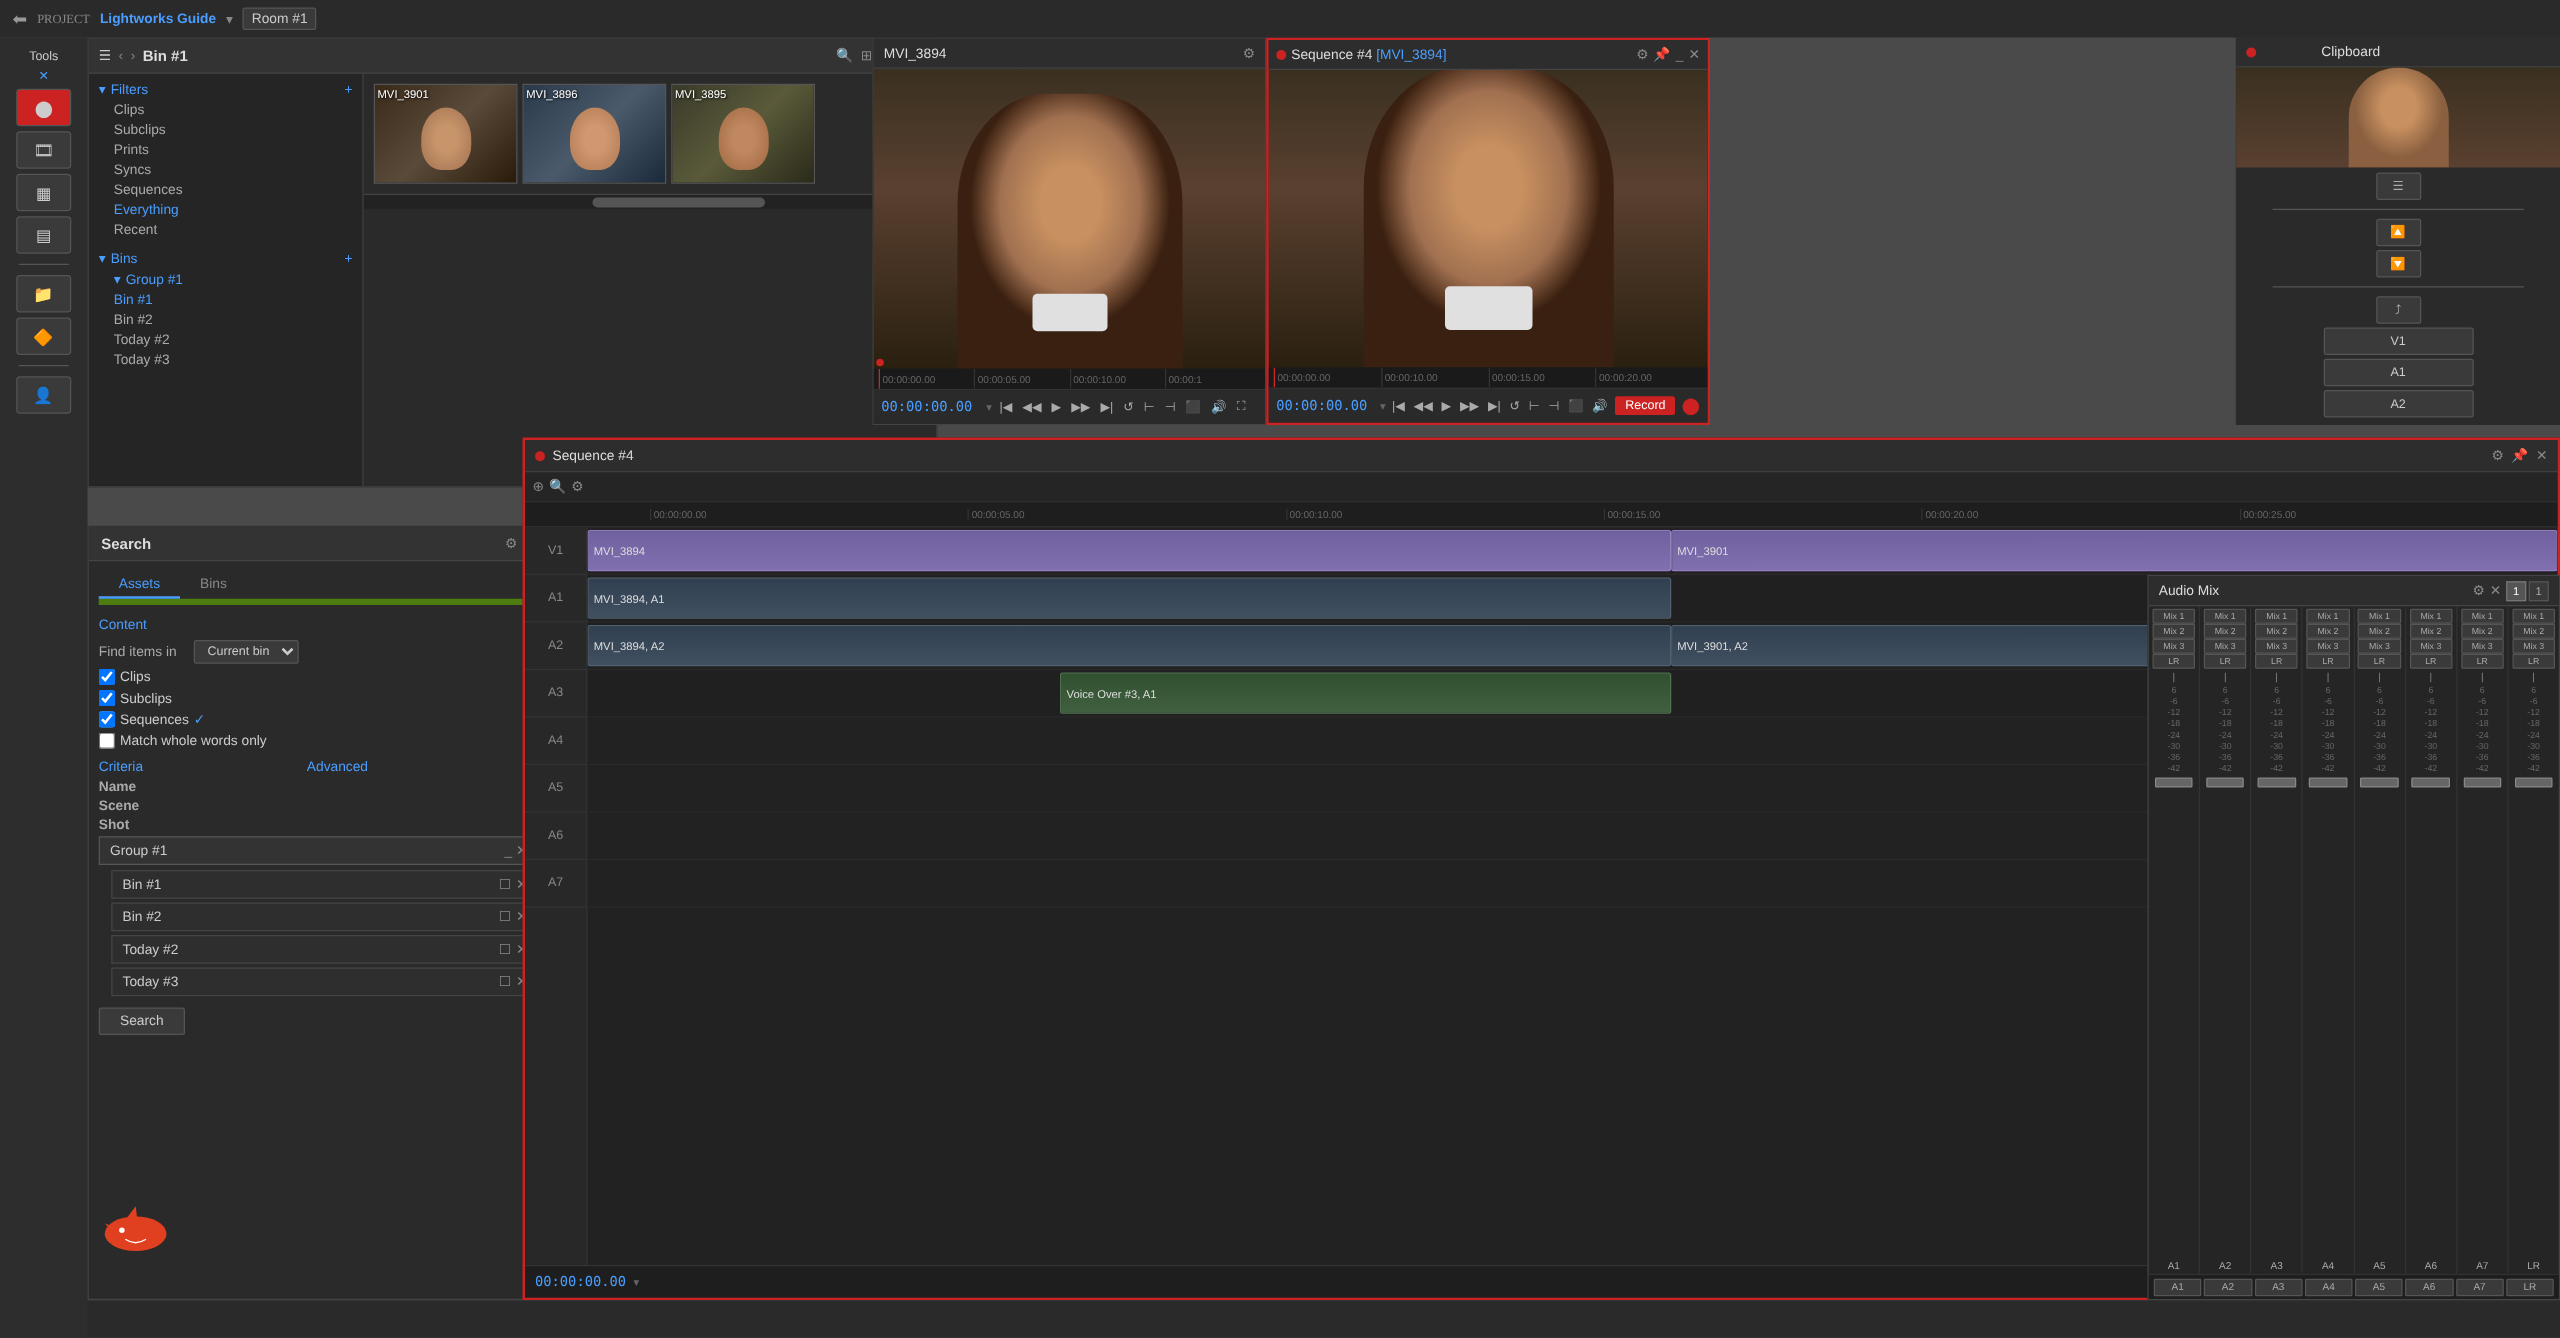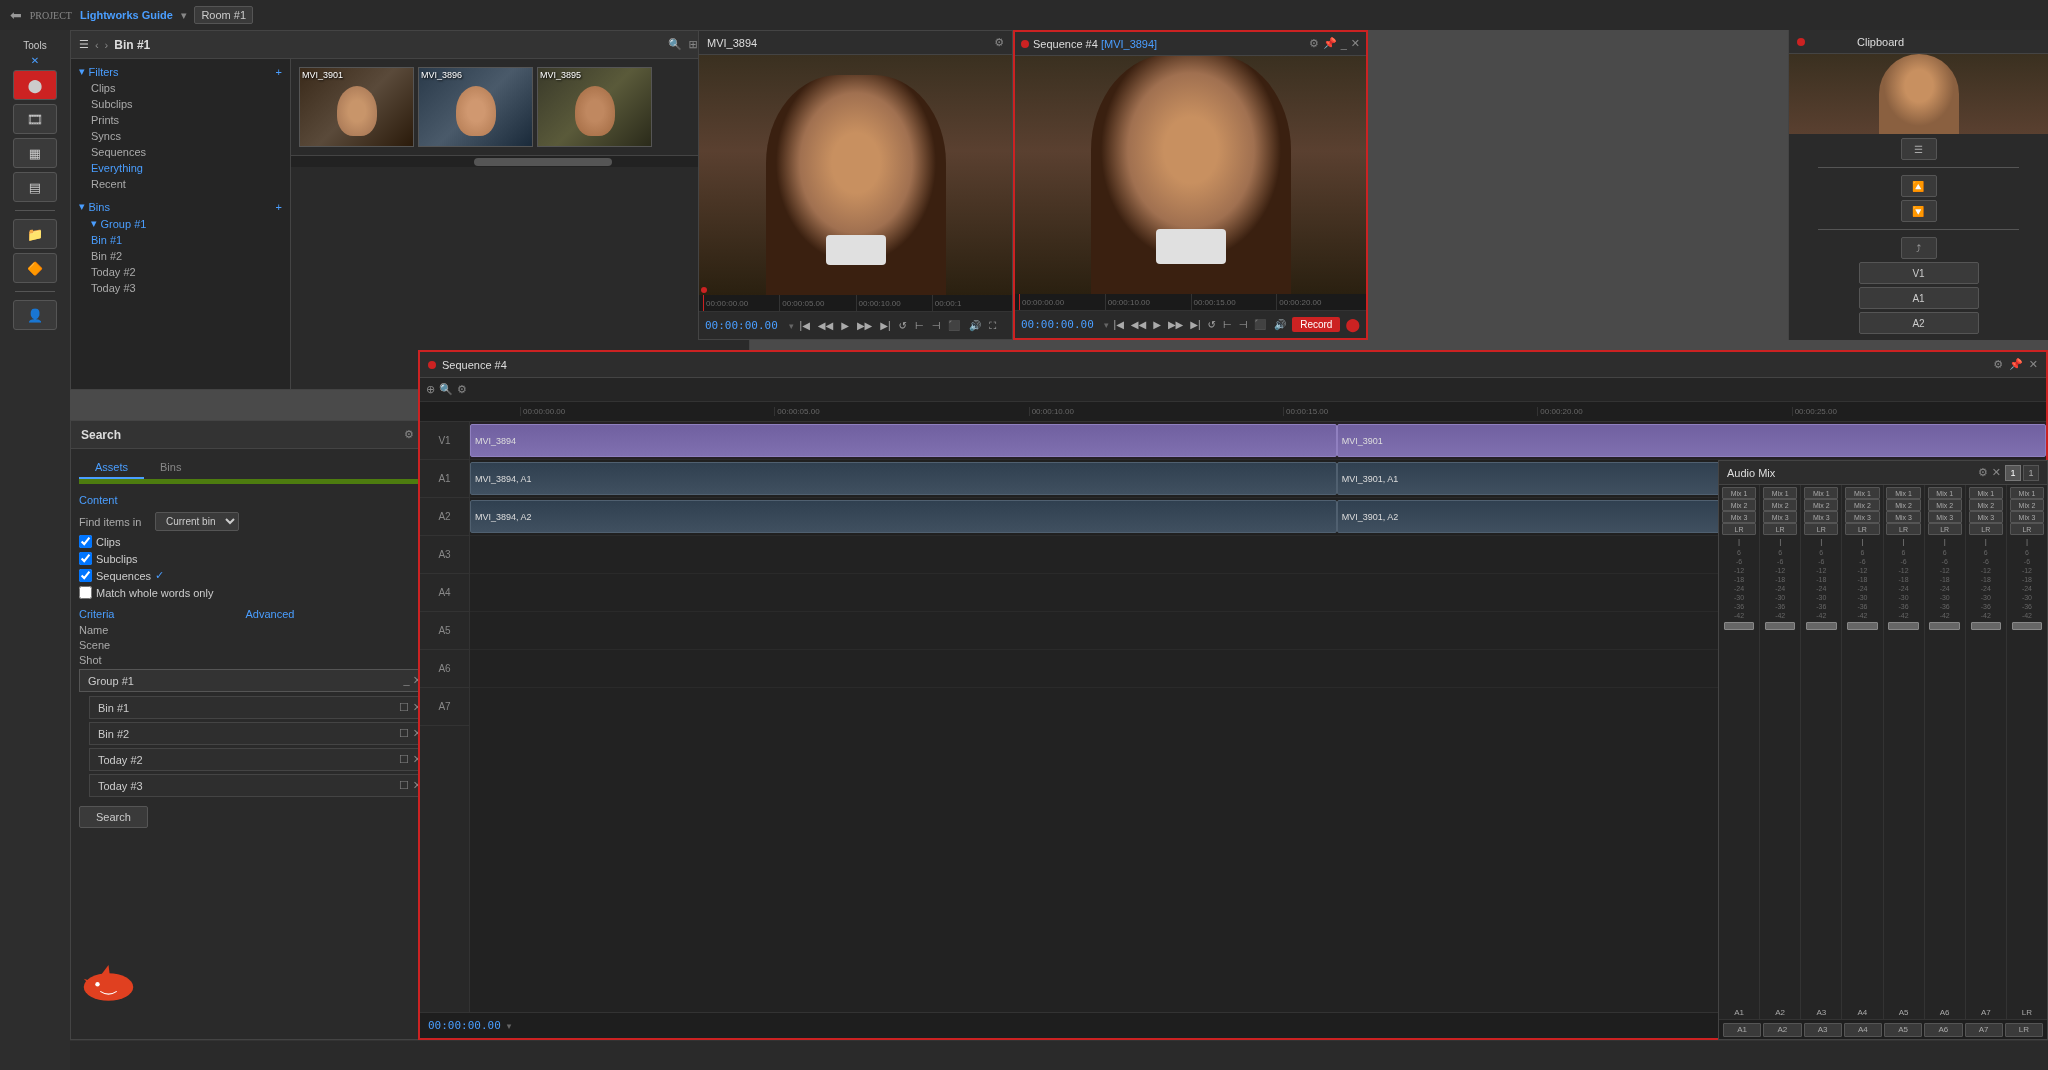--- a/index.html
+++ b/index.html
@@ -495,21 +495,21 @@
       margin-bottom: 4px;
     }
     .criteria-title { font-size: 11px; color: #4a9eff; }
     .criteria-advanced { font-size: 11px; color: #4a9eff; cursor: pointer; }
     .criteria-row {
       display: flex;
       align-items: center;
       margin-bottom: 3px;
       gap: 4px;
     }
-    .criteria-label { font-size: 11px; color: #aaa; min-width: 50px; }
+    .criteria-label { font-size: 11px; color: #aaa; min-width: 50px; font-weight: bold; }
     .group-box {
       background: #333;
       border: 1px solid #555;
       padding: 4px 8px;
       display: flex;
       align-items: center;
       justify-content: space-between;
       margin-bottom: 4px;
     }
     .group-box-title { font-size: 11px; color: #ccc; }
@@ -1145,34 +1145,36 @@
       </div>
 
       <div class="tl-track a1">
         <div class="tl-clip audio" style="left:0%;width:55%;">
           <span class="tl-clip-label">MVI_3894, A1</span>
 
           <svg class="tl-waveform" viewBox="0 0 200 30" preserveAspectRatio="none">
             <path d="M0,15 Q10,5 20,15 Q30,25 40,15 Q50,5 60,15 Q70,25 80,15 Q90,5 100,15 Q110,25 120,15 Q130,5 140,15 Q150,25 160,15 Q170,5 180,15 Q190,25 200,15" stroke="#aaa" stroke-width="1" fill="none" opacity="0.4"></path>
           </svg>
         </div>
-        <div class="tl-clip audio" style="left:55%;width:45%;">
-          <span class="tl-clip-label">MVI_3901, A1</span>
-        </div>
       </div>
 
       <div class="tl-track a2">
         <div class="tl-clip audio" style="left:0%;width:55%;">
           <span class="tl-clip-label">MVI_3894, A2</span>
         </div>
         <div class="tl-clip audio" style="left:55%;width:45%;">
           <span class="tl-clip-label">MVI_3901, A2</span>
         </div>
       </div>
 
+      <div class="tl-track a3">
+        <div class="tl-clip audio-green" style="left:24%;width:31%;">
+          <span class="tl-clip-label">Voice Over #3, A1</span>
+        </div>
+      </div>
 
       <div class="tl-track"></div>
 
       <div class="tl-track"></div>
 
       <div class="tl-track"></div>
 
       <div class="tl-track"></div>
     </div>
   </div>

